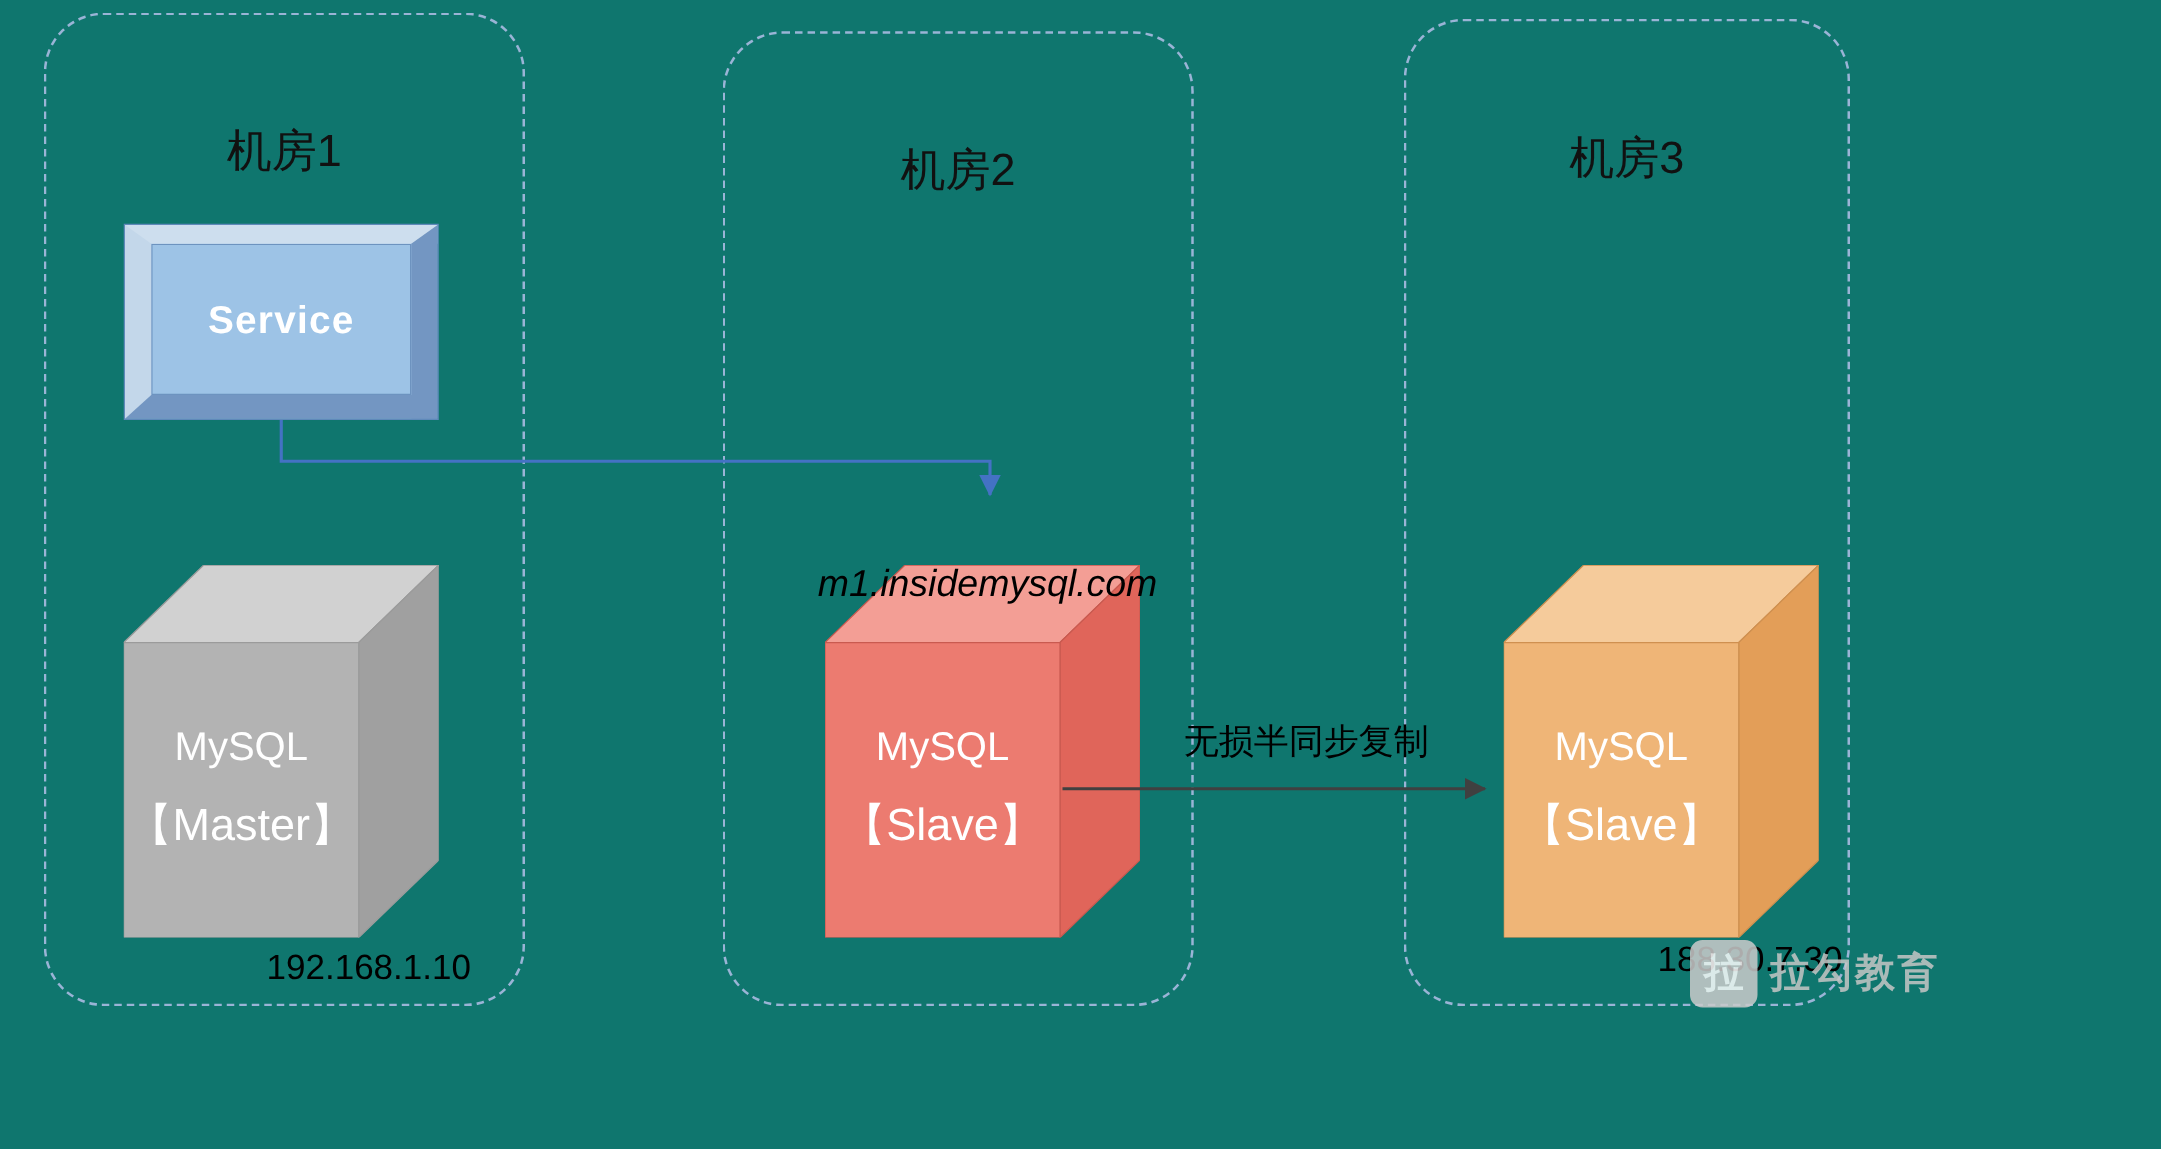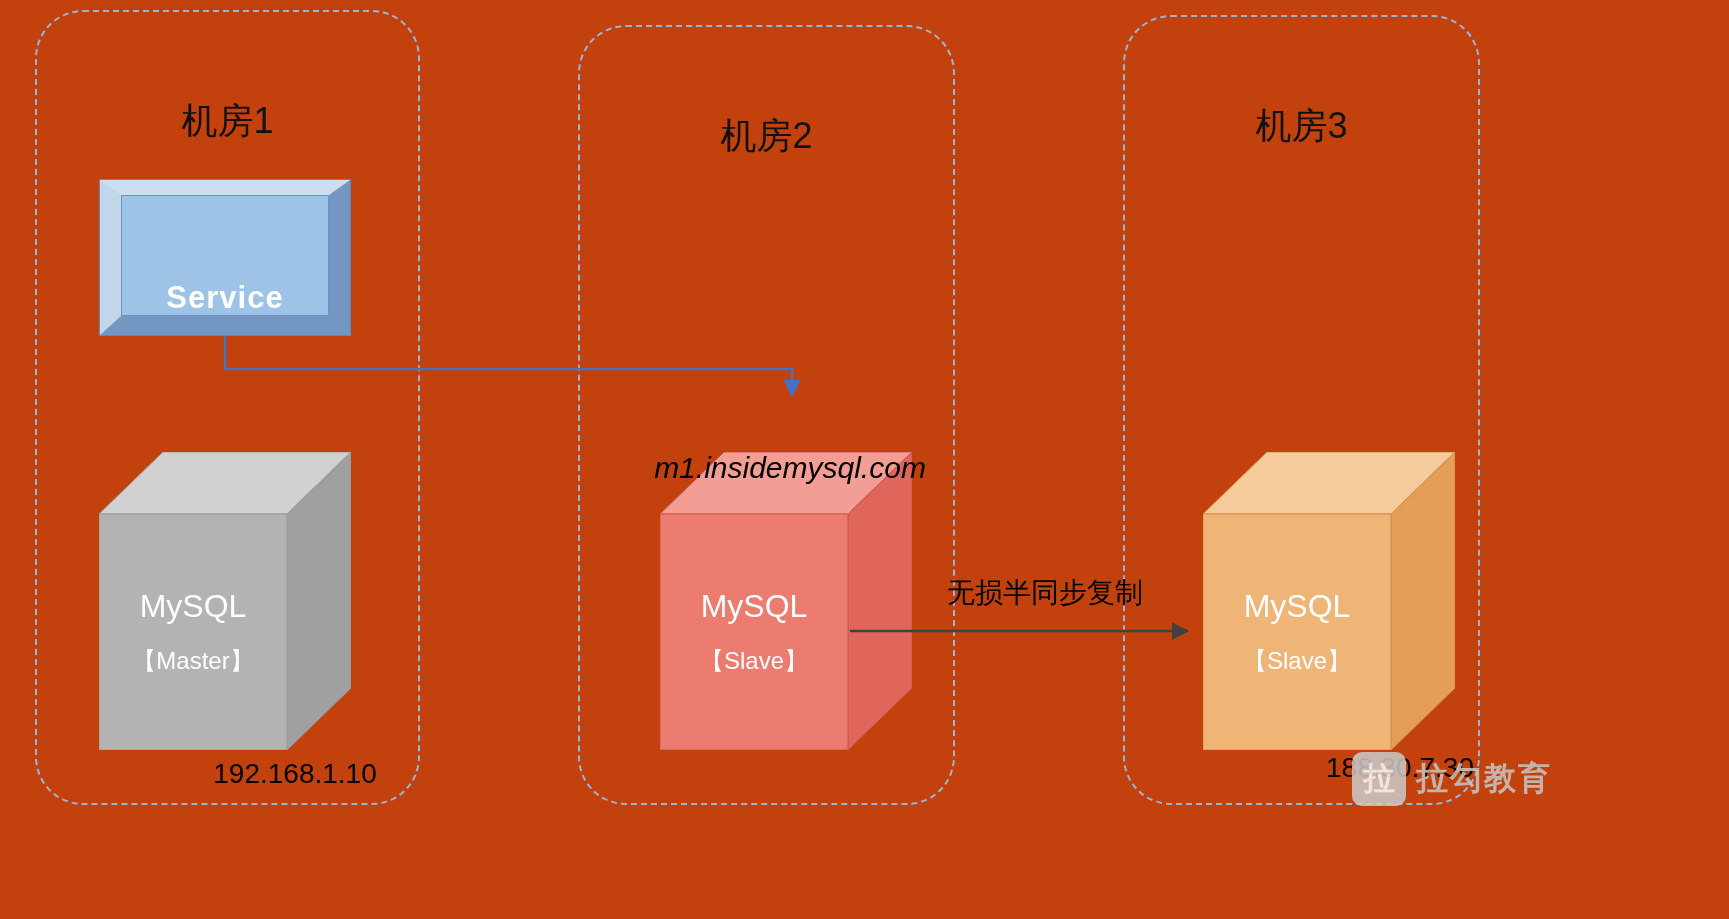--- a/index.html
+++ b/index.html
@@ -1,20 +1,20 @@
 <!DOCTYPE html>
 <html><head>
 <meta charset="utf-8">
 <style>
   html, body { margin: 0; padding: 0; background: #ffffff; }
   .canvas {
     position: relative;
     width: 1729px;
     height: 919px;
-    background: #c2410c;
+    background: #0f766e;
     font-family: "Liberation Sans", sans-serif;
     overflow: hidden;
   }
 
   
   .room {
     position: absolute;
     border: 2px dashed #9ab4d6;
     border-radius: 48px;
     box-sizing: border-box;
@@ -36,21 +36,21 @@
     left: 100px; top: 180px;
     width: 250px; height: 155px;
     box-sizing: border-box;
     background: #9dc3e6;
     border-style: solid;
     border-width: 15px 21px 19px 21px;
     border-color: #cddeee #7396c2 #7396c2 #c3d7ea;
     outline: 1px solid #5f89ba;
     box-shadow: inset 0 0 0 1px #6d93bf;
     display: flex;
-    align-items: flex-end;
+    align-items: center;
     justify-content: center;
   }
   .service-label {
     color: #ffffff;
     font-weight: bold;
     font-size: 31px;
     letter-spacing: 1px;
   }
 
   
@@ -61,21 +61,21 @@
     left: 0; top: 62px;
     width: 188px; height: 236px;
     display: flex;
     flex-direction: column;
     align-items: center;
     justify-content: center;
     color: #ffffff;
     text-align: center;
   }
   .cube-name { font-size: 32px; }
-  .cube-role { font-size: 24px; margin-top: 20px; }
+  .cube-role { font-size: 36px; margin-top: 20px; }
 
   .cube-master { left: 99px;   top: 452px; }
   .cube-slave1 { left: 660px;  top: 452px; }
   .cube-slave2 { left: 1203px; top: 452px; }
 
   
   .text-label { position: absolute; color: #000000; }
   .hostname   { left: 620px;  top: 418px; width: 340px; text-align: center; font-style: italic; font-size: 30px; margin-top: 33px; }
   .ip-master  { left: 110px;  top: 758px; width: 370px; text-align: center; font-size: 28px; }
   .ip-slave1  { left: 590px;  top: 768px; width: 370px; text-align: center; font-size: 28px; }

